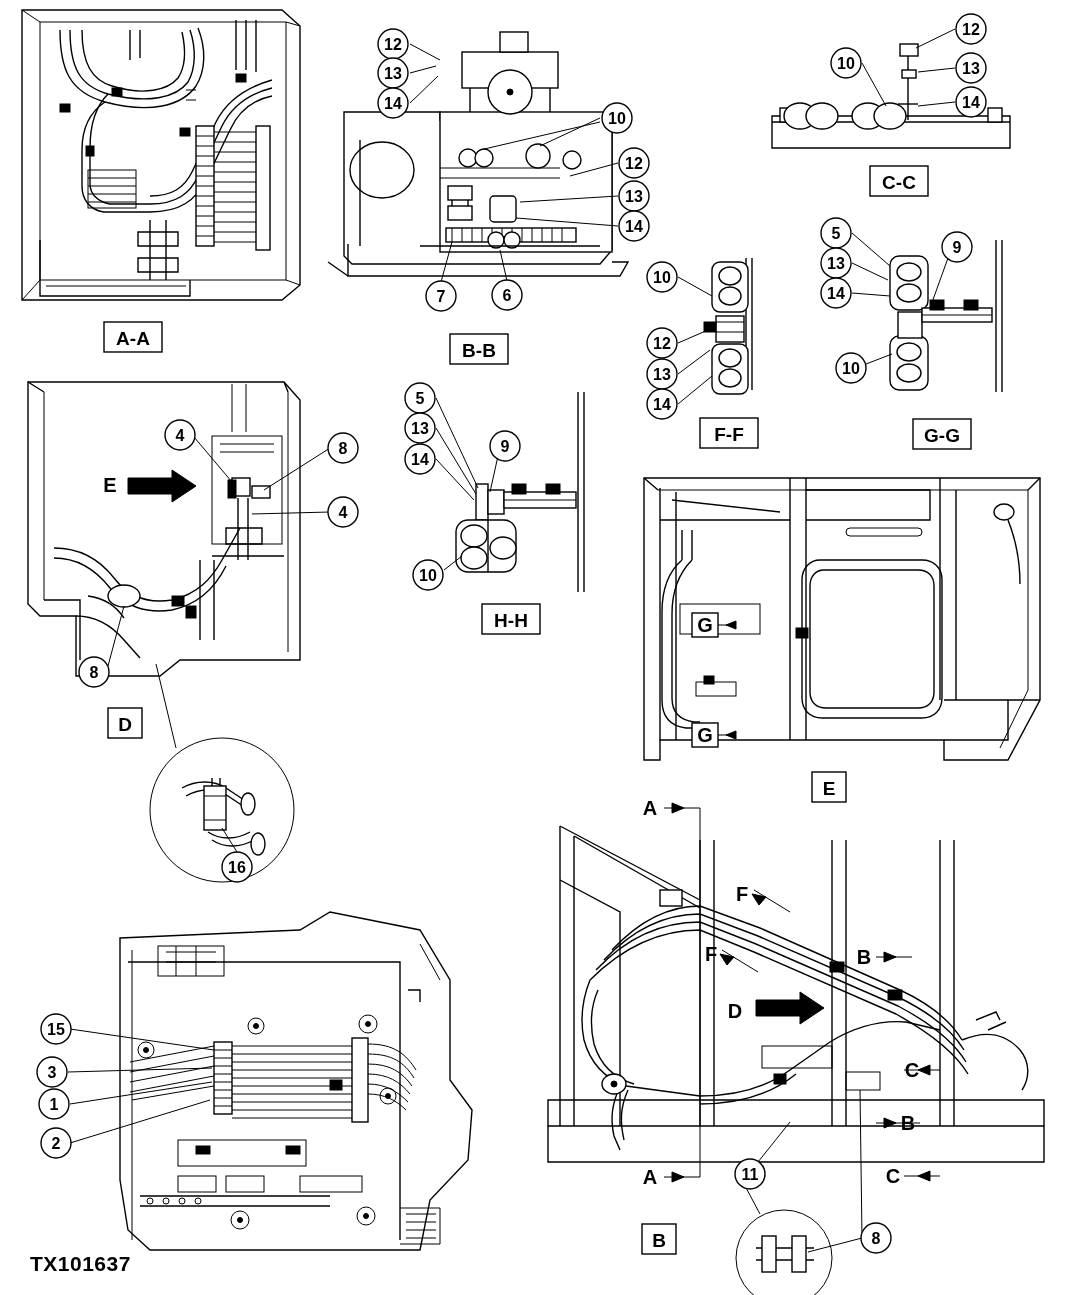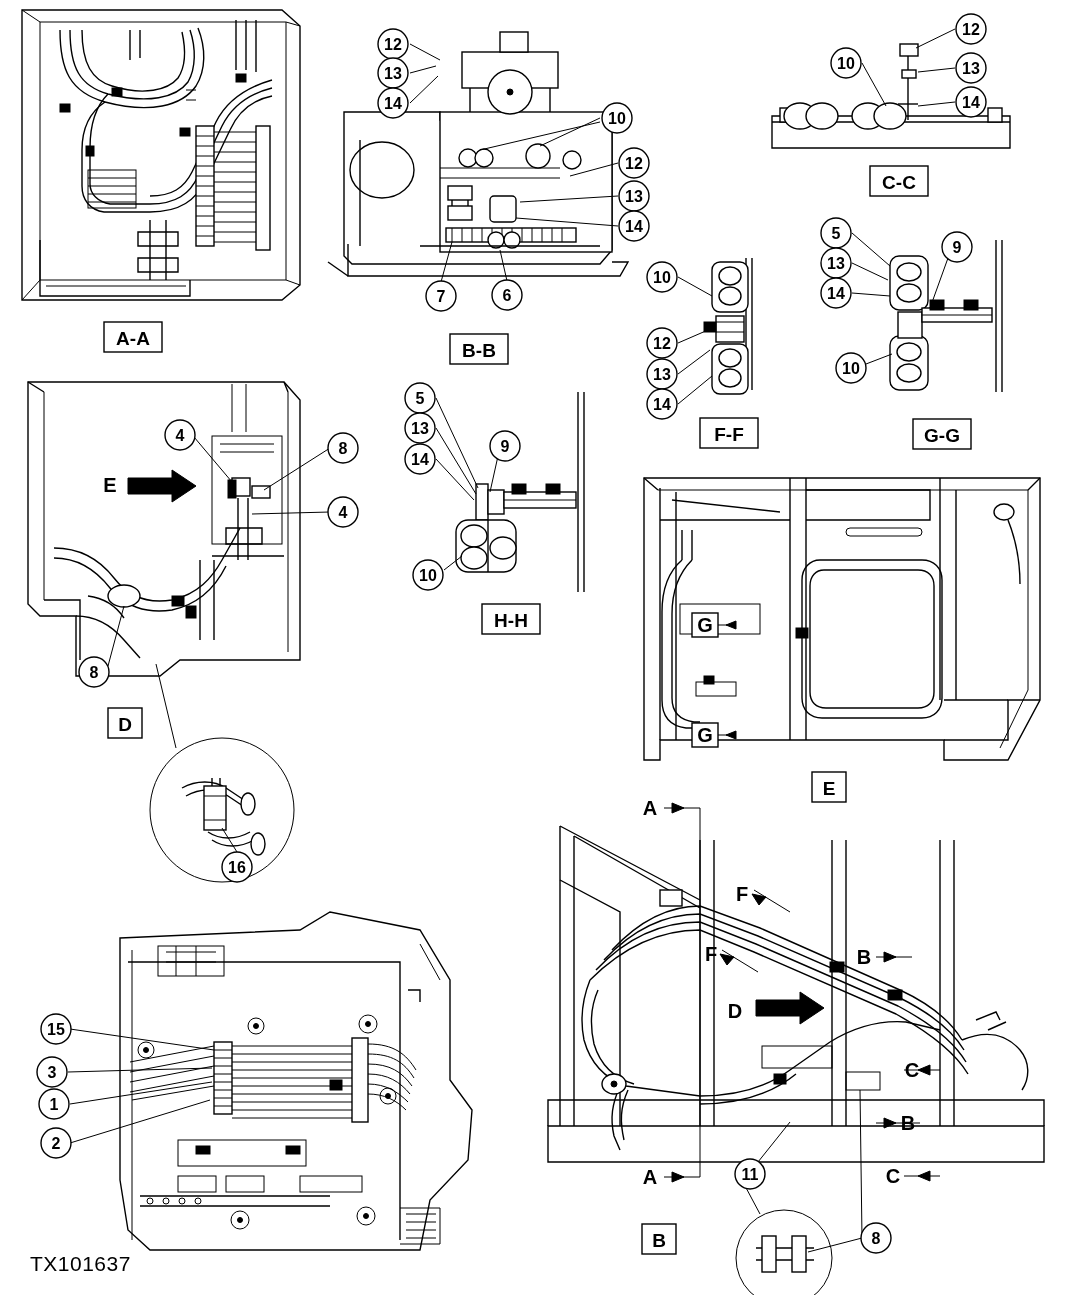--- a/index.html
+++ b/index.html
@@ -7,21 +7,21 @@
        font-family:"Liberation Sans",sans-serif;color:#000;}
   .sheet{position:absolute;left:0;top:0;width:1071px;height:1295px;}
   svg{display:block;}
   .ln{fill:none;stroke:#000;stroke-width:1.4;}
   .thin{fill:none;stroke:#000;stroke-width:1;}
   .fillw{fill:#fff;stroke:#000;stroke-width:1.4;}
   .fillb{fill:#000;stroke:#000;}
   .callout-text{font-family:"Liberation Sans",sans-serif;font-size:16px;font-weight:bold;text-anchor:middle;dominant-baseline:central;}
   .viewlbl{font-family:"Liberation Sans",sans-serif;font-size:19px;font-weight:bold;text-anchor:middle;dominant-baseline:central;}
   .sectlbl{font-family:"Liberation Sans",sans-serif;font-size:20px;font-weight:bold;text-anchor:middle;dominant-baseline:central;}
-  .figid{position:absolute;left:30px;top:1252px;font-size:21px;font-weight:normal;letter-spacing:.5px;}
+  .figid{position:absolute;left:30px;top:1252px;font-size:21px;font-weight:bold;letter-spacing:.5px;}
 </style>
 </head>
 <body>
 
 <div class="sheet">
 <svg width="1071" height="1295" viewBox="0 0 1071 1295">
 
   <g>
     <path class="ln" d="M22 10 L282 10 L300 26 L300 285 L282 300 L22 300 Z"></path>
     <path class="thin" d="M40 22 L286 22 L286 280 L40 280 Z"></path>

